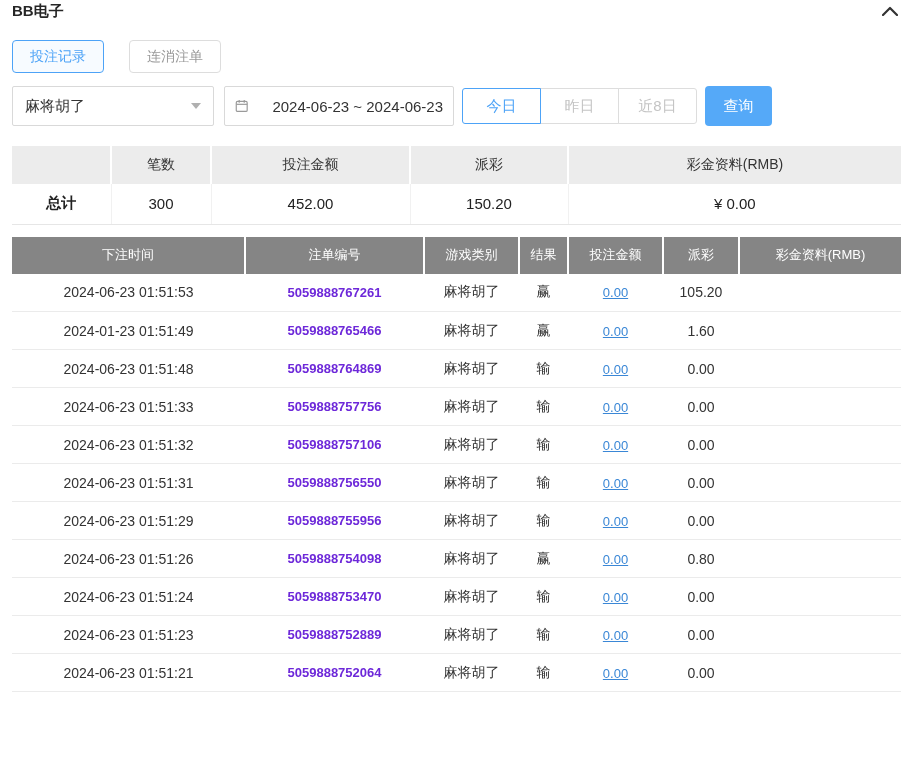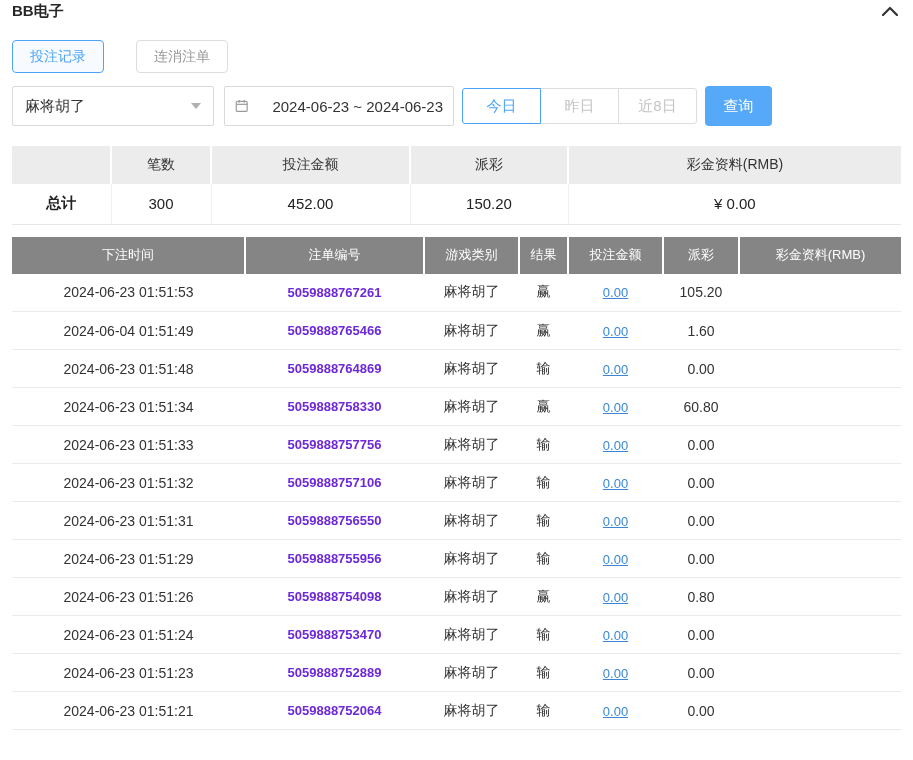--- a/index.html
+++ b/index.html
@@ -9,21 +9,21 @@
     font-family:"Liberation Sans","DejaVu Sans",sans-serif; color:#333;
   }
   .page { padding:0 12px; }
 
   
   .top { display:flex; justify-content:space-between; align-items:center; }
   .title { font-size:15px; font-weight:bold; color:#262626; }
   .collapse { width:22px; height:22px; display:flex; align-items:center; justify-content:center; cursor:pointer; }
 
   
-  .tabs { margin-top:18px; display:flex; gap:32px; }
+  .tabs { margin-top:18px; display:flex; gap:25px; }
   .tab {
     height:33px; padding:0 17px; border:1px solid #ddd; border-radius:4px;
     background:#fff; color:#999; font-size:14px; cursor:pointer;
     font-family:inherit;
   }
   .tab.active { border-color:#4da3f7; color:#4da3f7; background:#f7fbff; }
 
   
   .filters { margin-top:13px; display:flex; align-items:center; }
   .select {
@@ -184,21 +184,21 @@
           <td>麻将胡了</td>
           <td>赢</td>
           <td>
             <a class="bet-link">0.00</a>
           </td>
           <td>105.20</td>
           <td></td>
         </tr>
 
         <tr>
-          <td>2024-06-04 01:51:49</td>
+          <td>2024-01-23 01:51:49</td>
           <td class="order">5059888765466</td>
           <td>麻将胡了</td>
           <td>赢</td>
           <td>
             <a class="bet-link">0.00</a>
           </td>
           <td>1.60</td>
           <td></td>
         </tr>
 
@@ -207,31 +207,20 @@
           <td class="order">5059888764869</td>
           <td>麻将胡了</td>
           <td>输</td>
           <td>
             <a class="bet-link">0.00</a>
           </td>
           <td>0.00</td>
           <td></td>
         </tr>
 
-        <tr>
-          <td>2024-06-23 01:51:34</td>
-          <td class="order">5059888758330</td>
-          <td>麻将胡了</td>
-          <td>赢</td>
-          <td>
-            <a class="bet-link">0.00</a>
-          </td>
-          <td>60.80</td>
-          <td></td>
-        </tr>
 
         <tr>
           <td>2024-06-23 01:51:33</td>
           <td class="order">5059888757756</td>
           <td>麻将胡了</td>
           <td>输</td>
           <td>
             <a class="bet-link">0.00</a>
           </td>
           <td>0.00</td>

